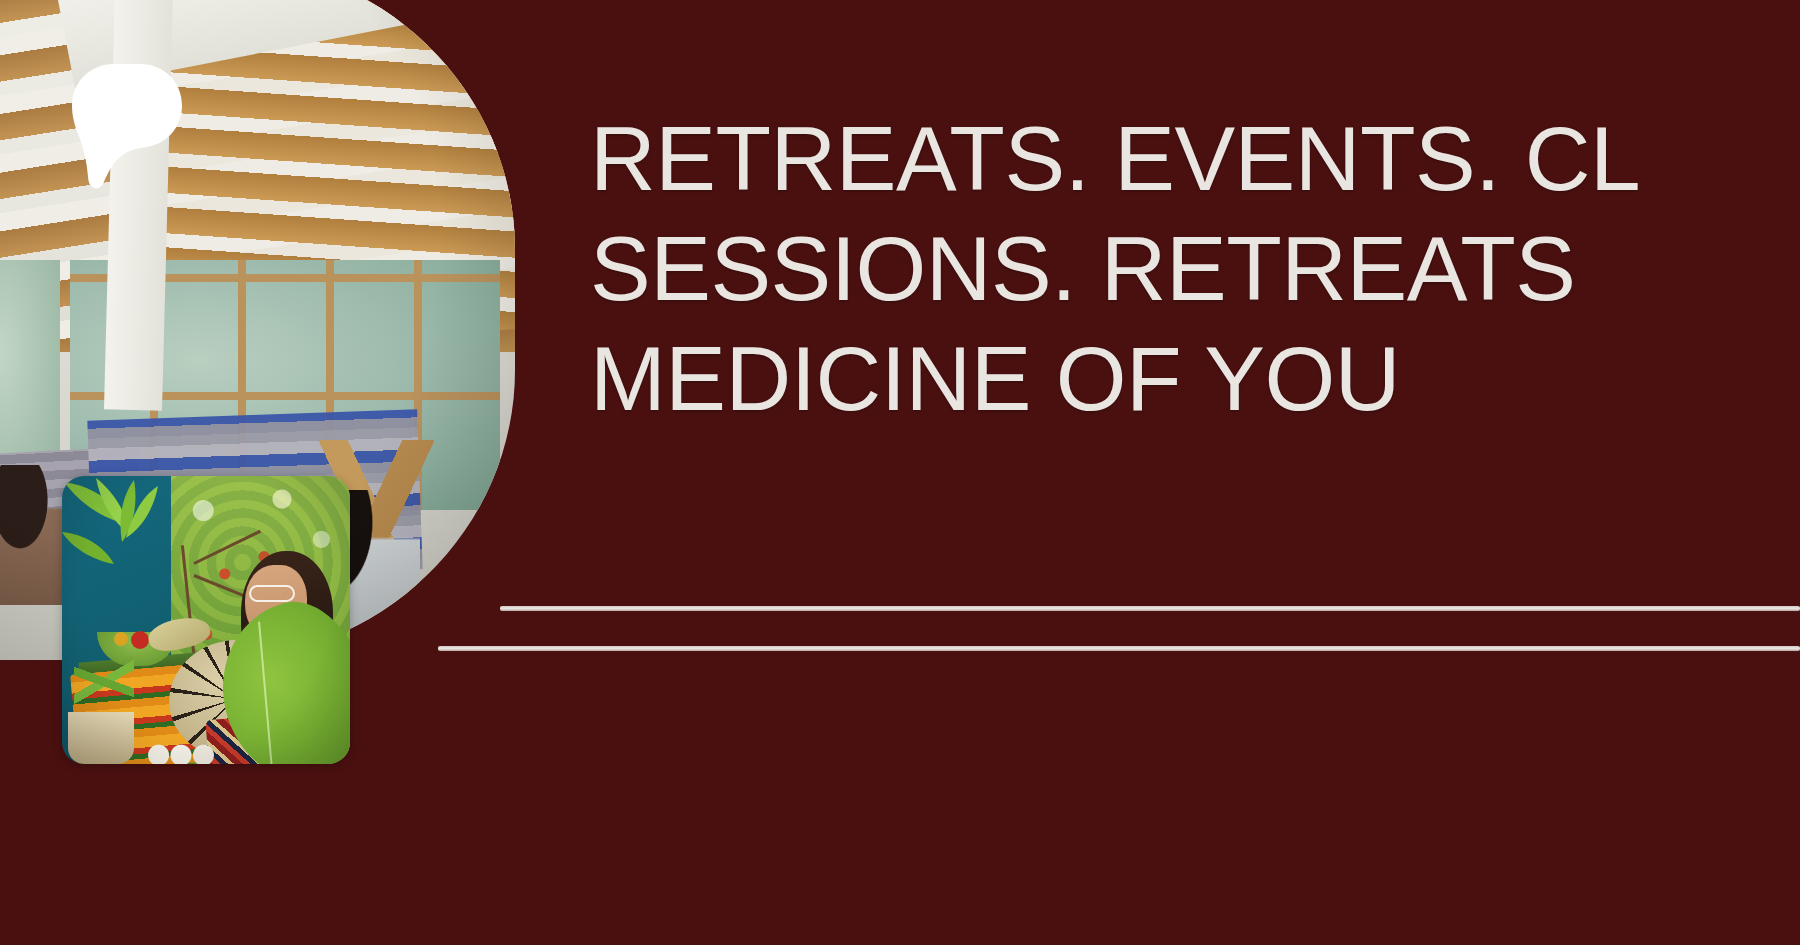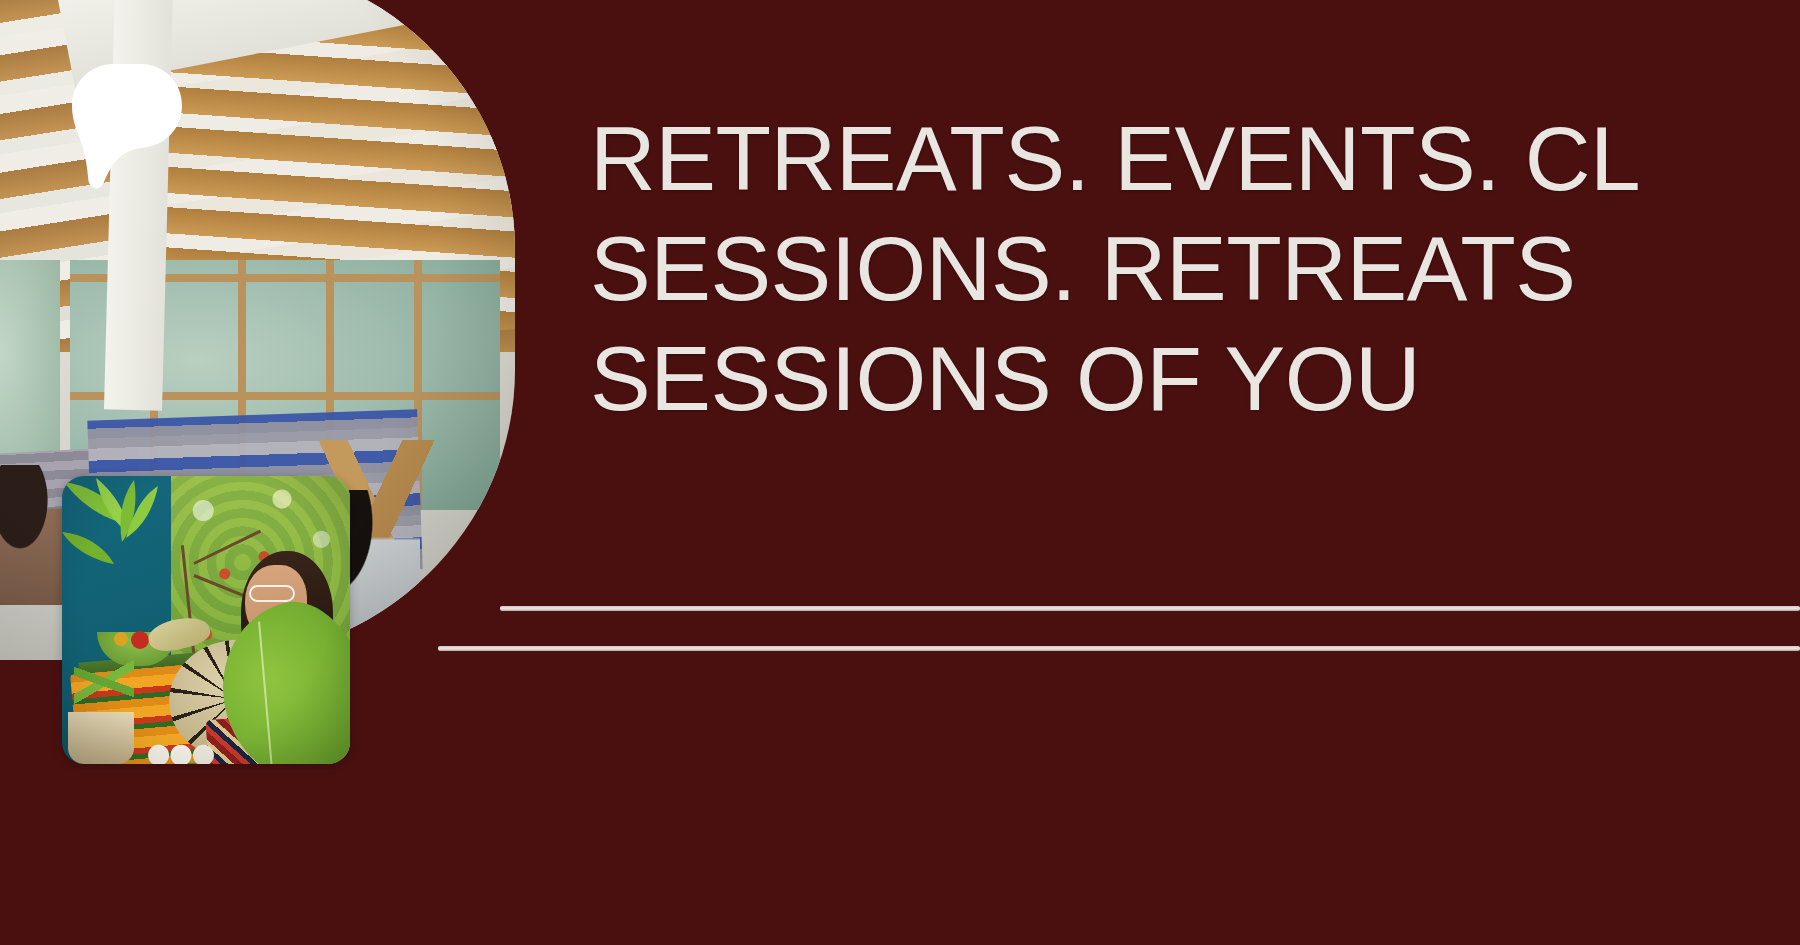--- a/index.html
+++ b/index.html
@@ -383,21 +383,21 @@
                -10.9 1.2-19.6 4.6-26.3 11.2C42 102.5 37.4 112 33.6 120.7
                c-2.2 5-6 6.6-9.6 5.2 -4-1.6-5.6-5.4-5.9-10.4
                C17 101 14 87.6 9 74.6 4.4 62.6 2 54 2 43.5 2 20 20.4 2 43.8 2
                Z" fill="#ffffff"></path>
     </svg>
   </div>
 
   <div class="headline">
     <span class="ln">RETREATS. EVENTS. CL</span>
     <span class="ln">SESSIONS. RETREATS</span>
-    <span class="ln">SESSIONS OF YOU</span>
+    <span class="ln">MEDICINE OF YOU</span>
   </div>
 
   <div class="rule rule-1"></div>
   <div class="rule rule-2"></div>
 
   <div class="avatar">
     <div class="av-teal"></div>
     <div class="av-foliage"></div>
     <div class="av-branch"></div>
     <div class="av-branch2"></div>

